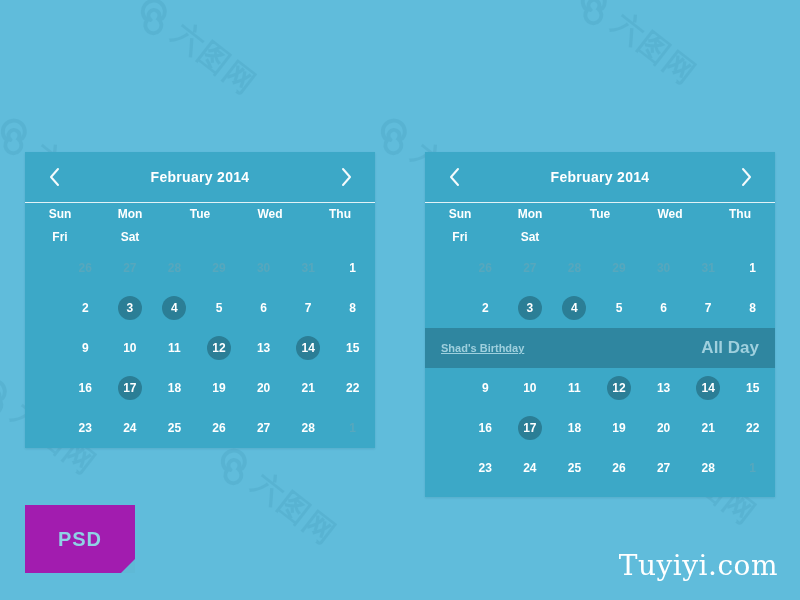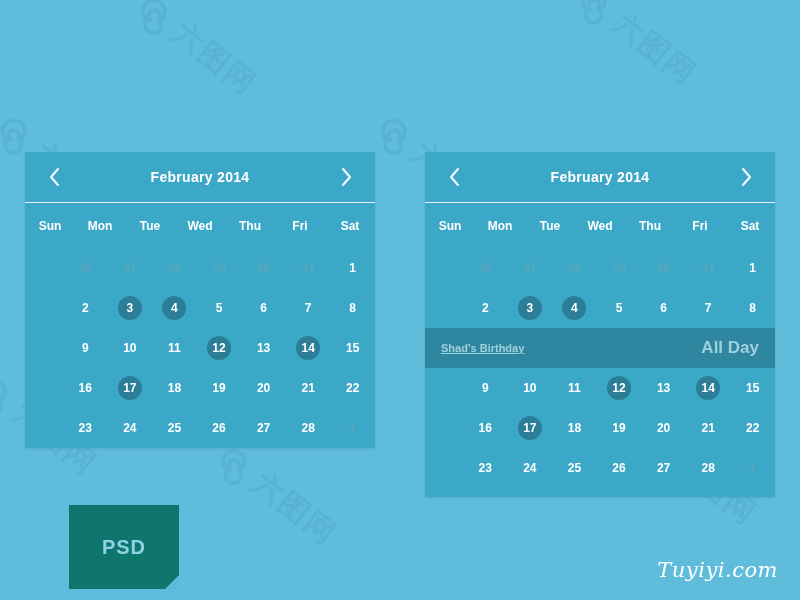--- a/index.html
+++ b/index.html
@@ -79,21 +79,21 @@
     align-items: center;
     justify-content: center;
     cursor: pointer;
   }
   .nav-prev { left: 16px; }
   .nav-next { right: 16px; }
   .nav-arrow svg { display: block; }
 
   .weekdays {
     display: grid;
-    grid-template-columns: repeat(7, 1fr);
+    grid-template-columns: repeat(5, 1fr);
     height: 45px;
     align-items: center;
   }
   .weekday {
     text-align: center;
     color: #ffffff;
     font-size: 12px;
     font-weight: bold;
   }
 
@@ -155,27 +155,26 @@
     font-size: 17px;
     font-weight: bold;
   }
 
   
   #psd-badge {
     position: absolute;
     left: 25px;
     top: 505px;
     width: 110px;
-    height: 84px;
-    background: #0f766e;
+    height: 68px;
+    background: #a21caf;
     cursor: pointer;
     display: flex;
     align-items: center;
     justify-content: center;
-    margin-left: 44px;
   }
   #psd-badge .psd-text {
     color: #8fd2e5;
     font-size: 20px;
     font-weight: bold;
     letter-spacing: 1px;
   }
   #psd-badge .fold {
     position: absolute;
     right: 0;
@@ -186,22 +185,21 @@
     border-bottom: 14px solid #5fb9d6;
   }
 
   
   #site-mark {
     position: absolute;
     right: 22px;
     bottom: 18px;
     color: #ffffff;
     font-family: "DejaVu Serif", serif;
-    font-style: italic;
-    font-size: 21px;
+    font-size: 28px;
     letter-spacing: 0.5px;
     user-select: none;
   }
 </style>
 </head>
 <body>
 
 <div class="wm-layer" id="wm-layer">
     <div class="wm" style="left: 120px; top: 20px; transform: rotate(38deg);"><span class="spiral"><svg width="46" height="46" viewBox="0 0 46 46">
           <path d="M34 23a11 11 0 1 0-11 11 8 8 0 1 0 8-8 5.5 5.5 0 1 0-5.5 5.5" fill="none" stroke="#1b6f8e" stroke-width="4" stroke-linecap="round"></path>

